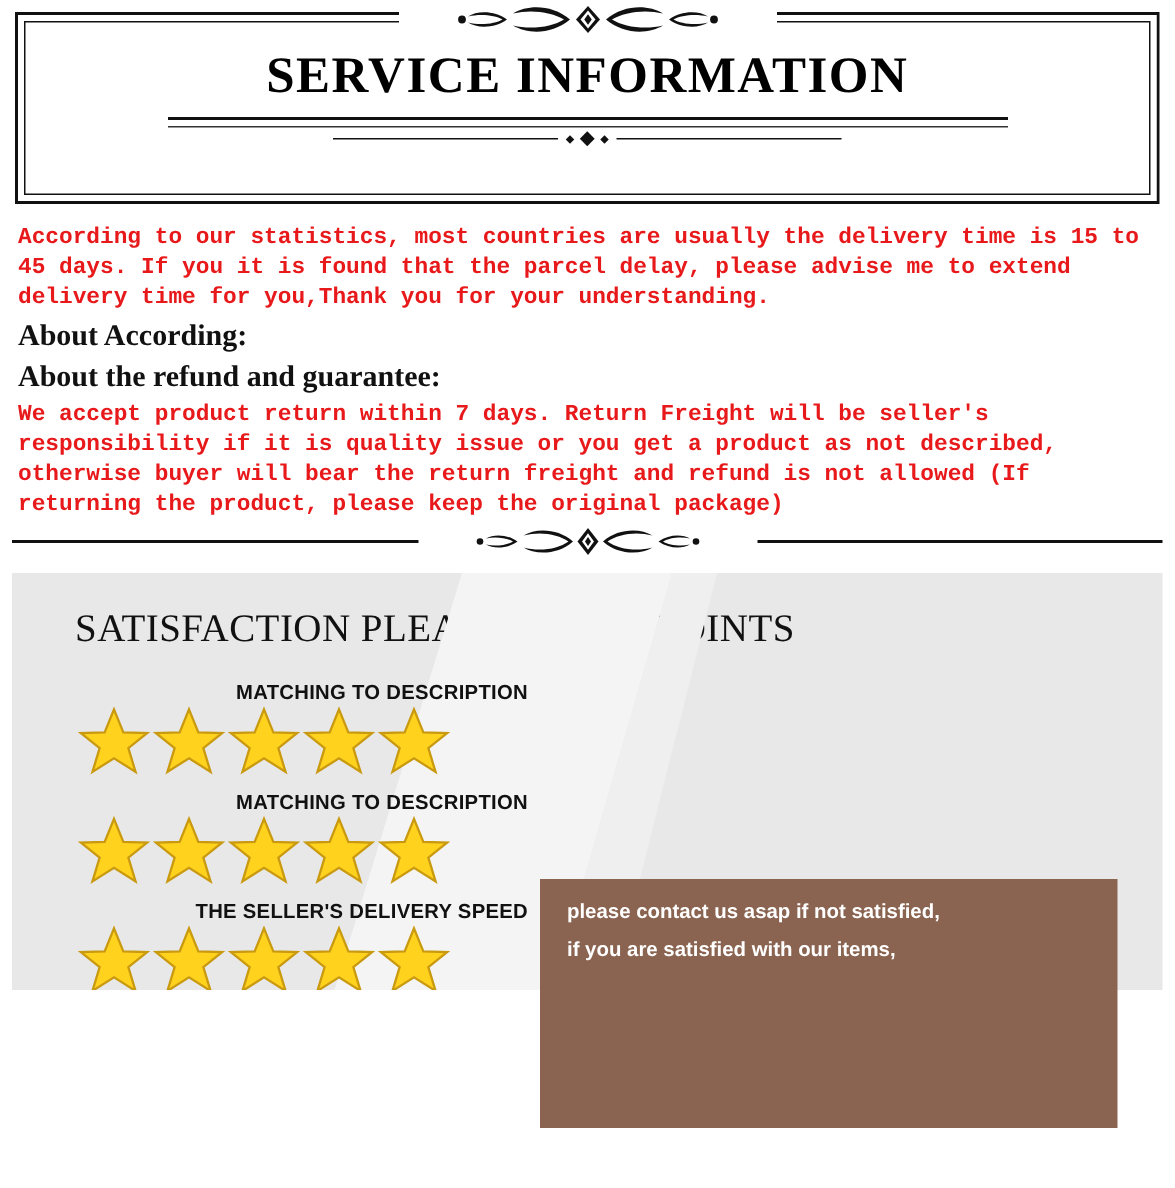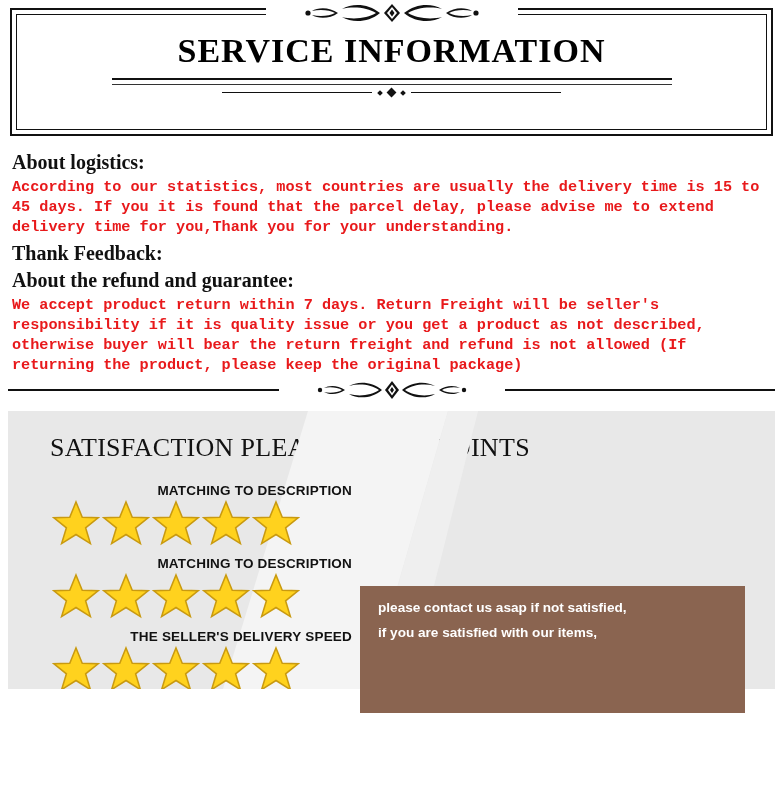--- a/index.html
+++ b/index.html
@@ -189,21 +189,21 @@
     z-index: 1;
     pointer-events: none;
   }
 
   
   .note {
     position: absolute;
     left: 360px;
     top: 578px;
     width: 385px;
-    height: 127px;
+    height: 166px;
     background: #8a6450;
     z-index: 4;
     box-sizing: border-box;
     padding: 14px 14px 0 18px;
   }
   .note p {
     margin: 0 0 9px 0;
     color: #ffffff;
     font-size: 13.6px;
     font-weight: bold;
@@ -247,24 +247,23 @@
           <div class="dia sm"></div>
           <div class="seg"></div>
         </div>
       </div>
 
     </div>
   </div>
 
   <div class="content">
 
-    <div class="h-black">About logistics:</div>
     <div class="p-red">According to our statistics, most countries are usually the delivery time is 15 to 45 days. If you it is found that the parcel delay, please advise me to extend delivery time for you,Thank you for your understanding.</div>
 
-    <div class="h-black">Thank Feedback:</div>
+    <div class="h-black">About According:</div>
 
     <div class="h-black">About the refund and guarantee:</div>
     <div class="p-red">We accept product return within 7 days. Return Freight will be seller's responsibility if it is quality issue or you get a product as not described, otherwise buyer will bear the return freight and refund is not allowed (If returning the product, please keep the original package)</div>
 
   </div>
 
   <div class="mid-rule">
     <div class="orn-mid">
       <svg width="210" height="26" viewBox="0 0 210 26" xmlns="http://www.w3.org/2000/svg">
         <g fill="#111">

